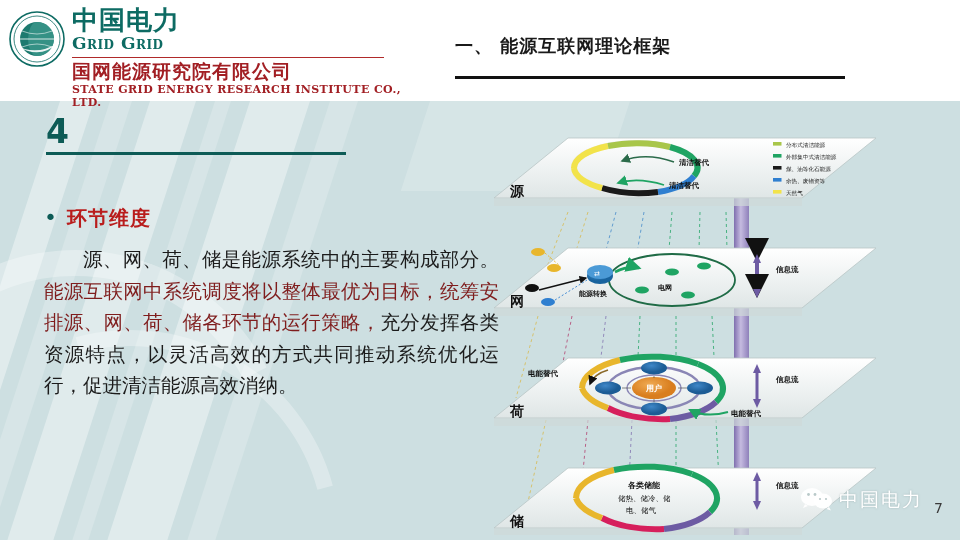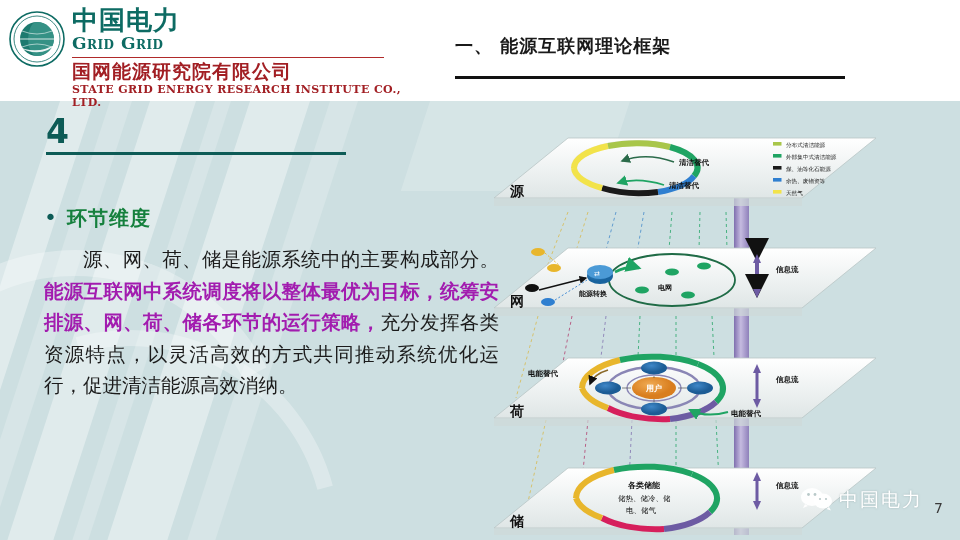--- a/index.html
+++ b/index.html
@@ -78,27 +78,27 @@
     background:#0d5b56; z-index:4;
   }
 
   
   #body-col {
     position:absolute; left:44px; top:205px; width:455px; z-index:4;
   }
   #bullet-row { display:flex; align-items:baseline; gap:10px; margin-bottom:12px; }
   #bullet-dot { color:#0d5b56; font-size:22px; line-height:1; }
   #bullet-label {
-    font-weight:bold; font-size:20px; color:#15803d; letter-spacing:1px;
+    font-weight:bold; font-size:20px; color:#b91c1c; letter-spacing:1px;
   }
   #para {
     font-size:19.5px; line-height:1.62; color:#1b1b1b;
     text-indent:2em; text-align:justify;
   }
-  #para b { font-weight:bold; color:#a21caf; }
+  #para b { font-weight:normal; color:#7f1d1d; }
 
   
   #diagram { position:absolute; left:476px; top:120px; width:455px; height:415px; z-index:3; }
   #diagram svg { display:block; }
 
   #watermark {
     position:absolute; left:800px; top:487px; z-index:6;
     display:flex; gap:5px;
   }
   #wm-text {

